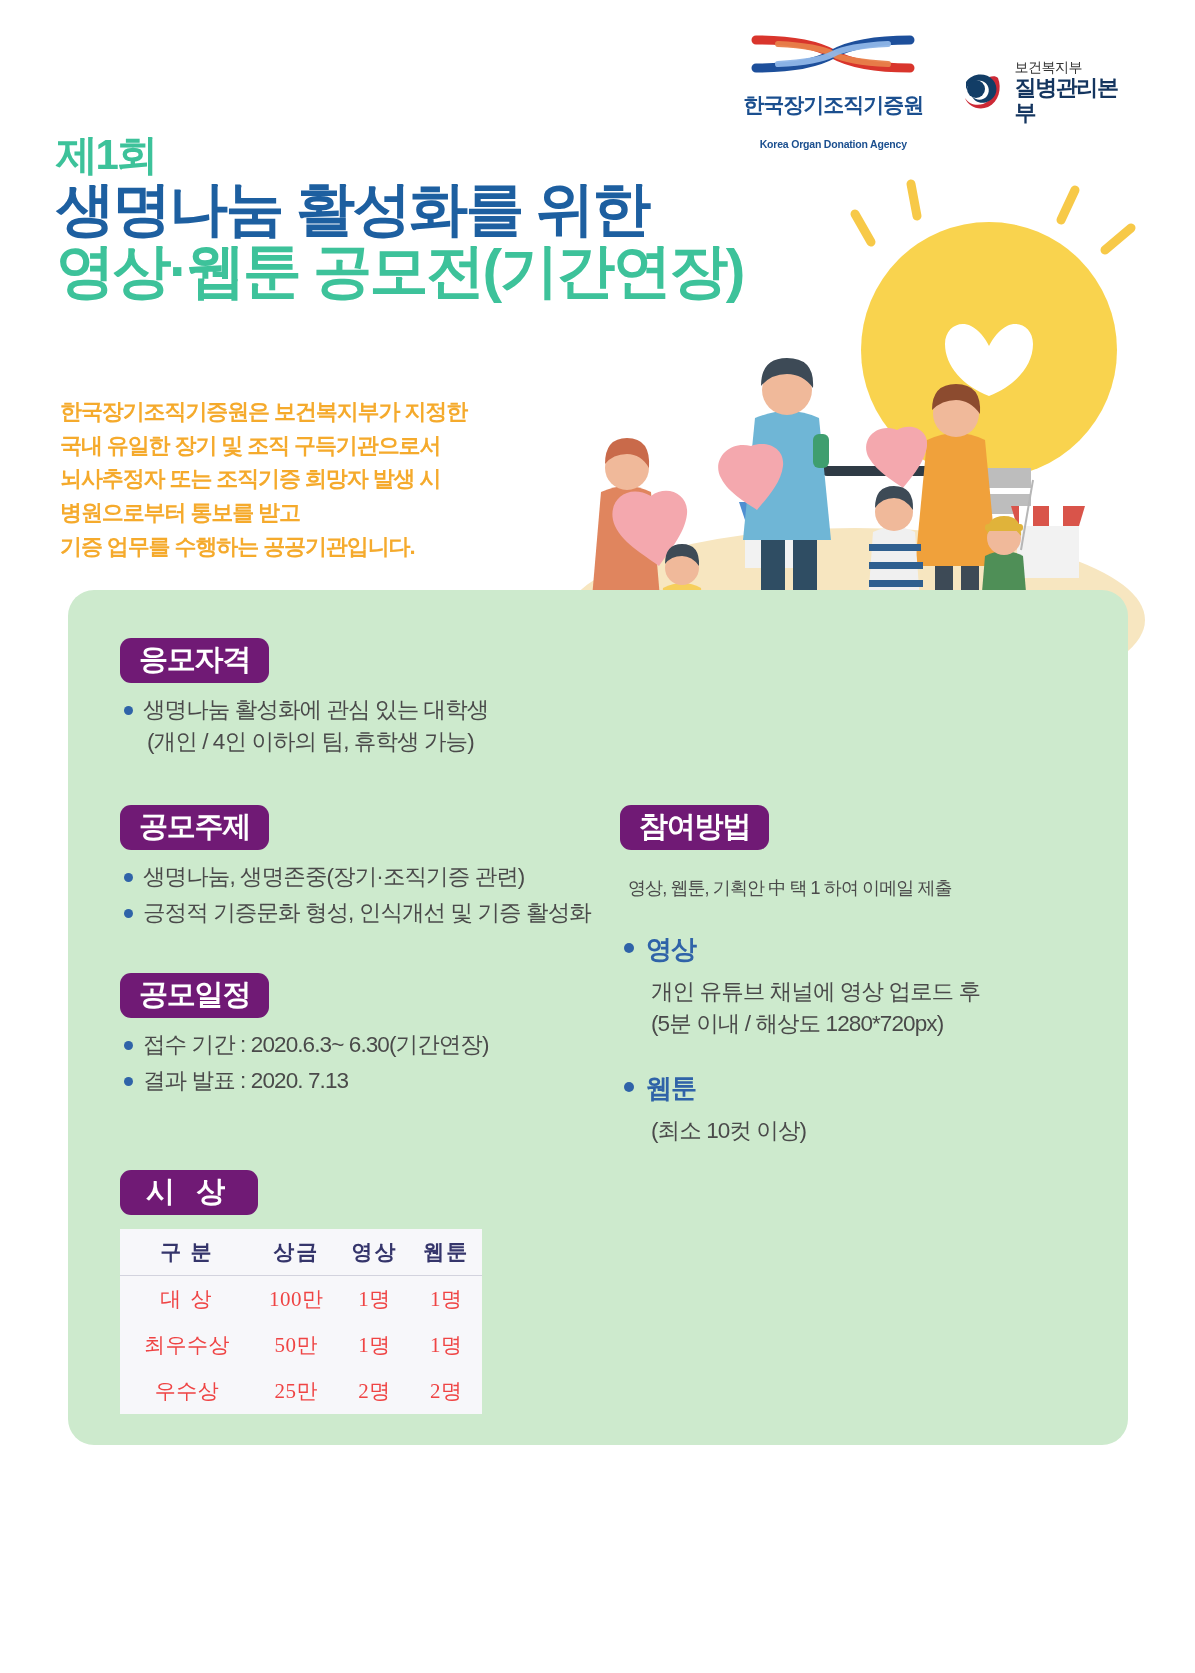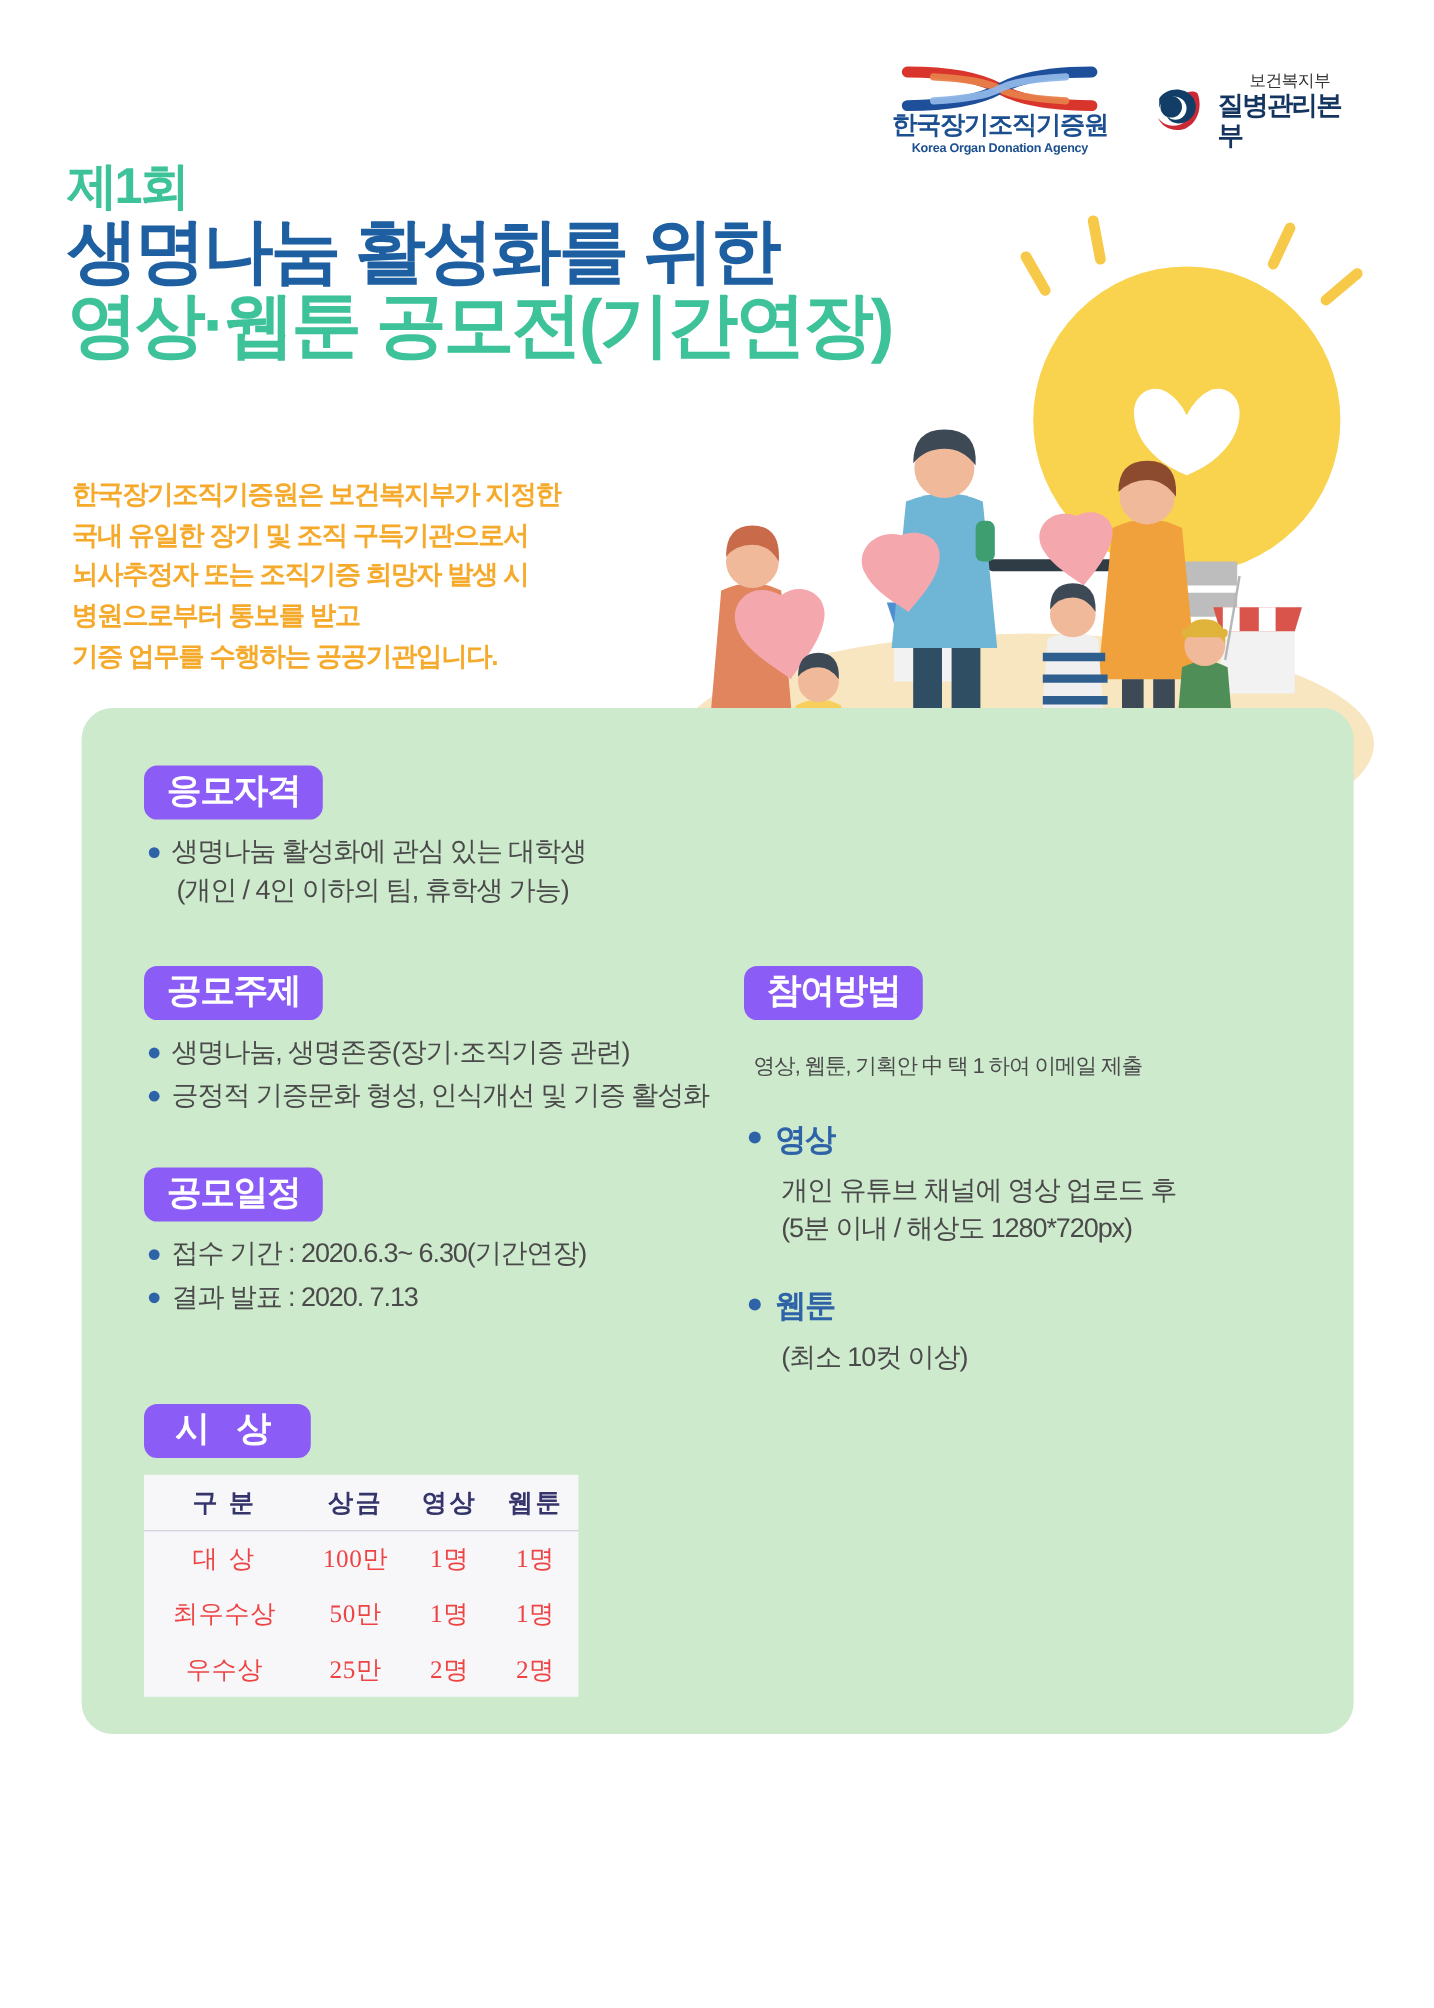--- a/index.html
+++ b/index.html
@@ -5,27 +5,27 @@
   html,body{margin:0;padding:0;}
   body{
     width:1195px;height:1673px;
     background:#ffffff;
     font-family:"Liberation Sans","DejaVu Sans",sans-serif;
     position:relative;overflow:hidden;
   }
 
   
   .logobar{position:absolute;top:52px;left:735px;width:400px;height:80px;display:flex;align-items:center;gap:26px;}
-  .koda-logo{display:flex;flex-direction:column;align-items:center;width:200px;}
+  .koda-logo{display:flex;flex-direction:column;align-items:center;width:200px;gap:20px;}
   .koda-mark{width:170px;height:40px;position:relative;}
   .koda-name{font-size:21px;font-weight:bold;color:#1b4f8f;letter-spacing:-1px;line-height:1;}
   .koda-sub{font-size:10.5px;font-weight:bold;color:#1b4f8f;letter-spacing:-0.2px;margin-top:3px;}
   .mohw-logo{display:flex;align-items:center;gap:9px;}
   .taegeuk{width:48px;height:48px;position:relative;}
-  .mohw-txt1{font-size:14px;color:#333;letter-spacing:-0.5px;line-height:1.15;text-align:center;}
+  .mohw-txt1{font-size:14px;color:#333;letter-spacing:-0.5px;line-height:1.15;}
   .mohw-txt2{font-size:22px;font-weight:bold;color:#14355f;letter-spacing:-1.4px;line-height:1.15;}
 
   
   .title-wrap{position:absolute;top:133px;left:56px;width:830px;z-index:6;}
   .t-line{font-weight:bold;letter-spacing:-2.5px;line-height:1.06;}
   .t1{font-size:42px;color:#3dc29a;}
   .t2{font-size:59px;color:#1d5fa0;}
   .t3{font-size:59px;color:#3dc29a;}
 
   
@@ -33,22 +33,22 @@
     font-size:22px;font-weight:bold;color:#f5aa2c;line-height:1.53;letter-spacing:-1.1px;}
 
   
   .illus{position:absolute;top:150px;left:555px;width:640px;height:560px;z-index:2;}
 
   
   .panel{position:absolute;top:590px;left:68px;width:1060px;height:855px;
     background:#cdeacd;border-radius:26px;z-index:3;}
 
   .sec{position:absolute;}
-  .chip{display:inline-block;background:#8b5cf6;color:#fff;border-radius:11px;
-    padding:7px 19px 9px;font-size:29px;font-weight:bold;letter-spacing:-1.2px;line-height:1;}
+  .chip{display:inline-block;background:#701a75;color:#fff;border-radius:11px;
+    padding:7px 19px 9px;font-size:29px;font-weight:bold;letter-spacing:-1.2px;line-height:1;font-family:Liberation Serif, serif;}
   .chip.wide{padding:7px 26px 9px;letter-spacing:7px;}
   .li{font-size:22.5px;color:#4a4a4a;letter-spacing:-0.9px;line-height:1.42;
     position:relative;padding-left:23px;margin-top:11px;}
   .li:before{content:"";position:absolute;left:4px;top:12px;width:9px;height:9px;
     border-radius:50%;background:#2f63a8;}
   .li .cont{display:block;padding-left:4px;}
   .plain{font-size:18px;color:#4a4a4a;letter-spacing:-0.9px;line-height:1.42;margin-top:26px;padding-left:8px;}
   .subhead{font-size:26px;font-weight:bold;color:#2f63a8;letter-spacing:-1.1px;
     position:relative;padding-left:26px;margin-top:30px;}
   .subhead:before{content:"";position:absolute;left:4px;top:11px;width:10px;height:10px;

